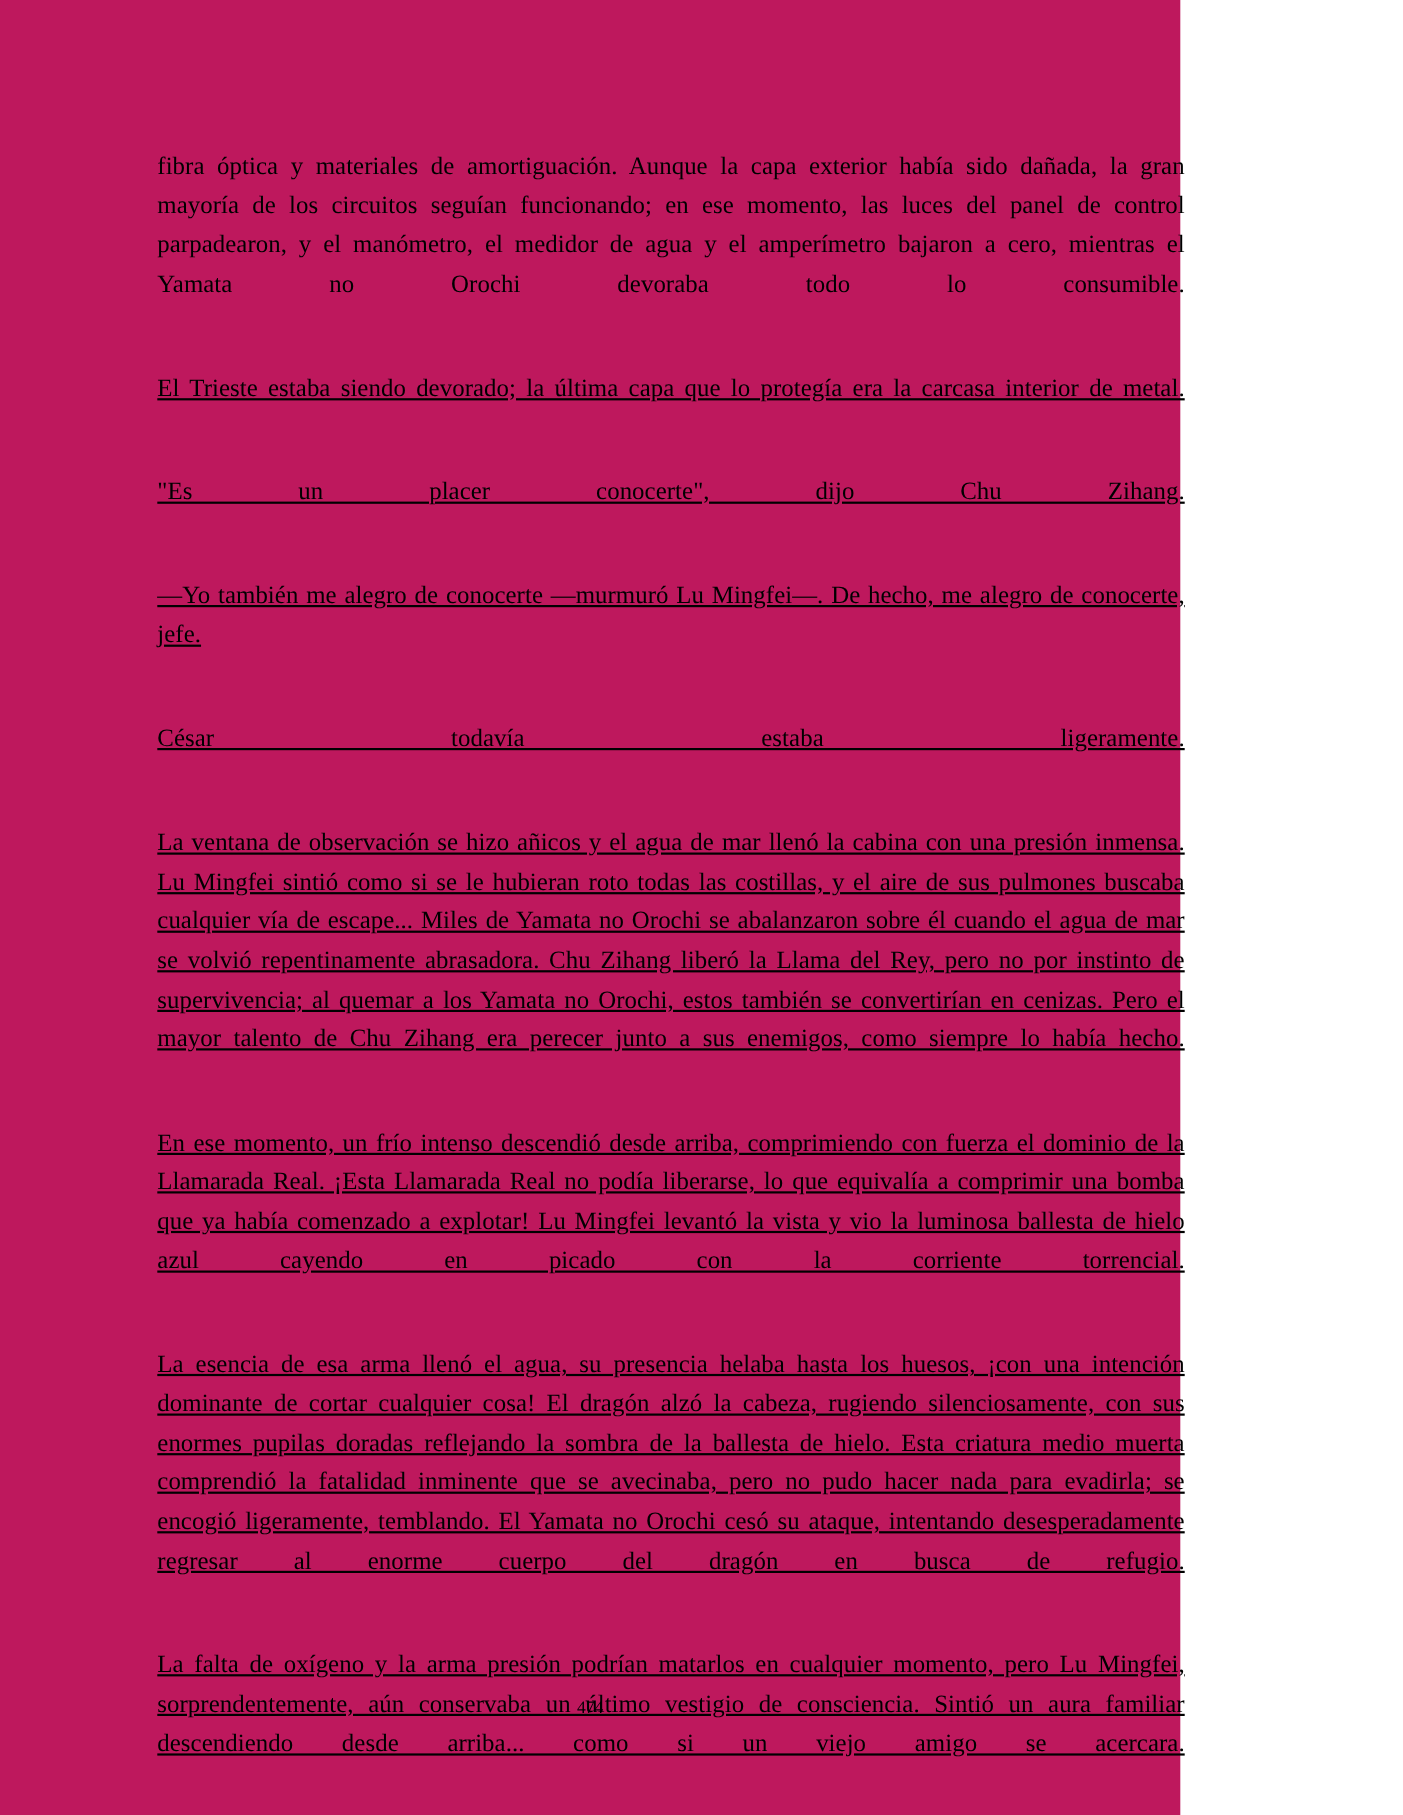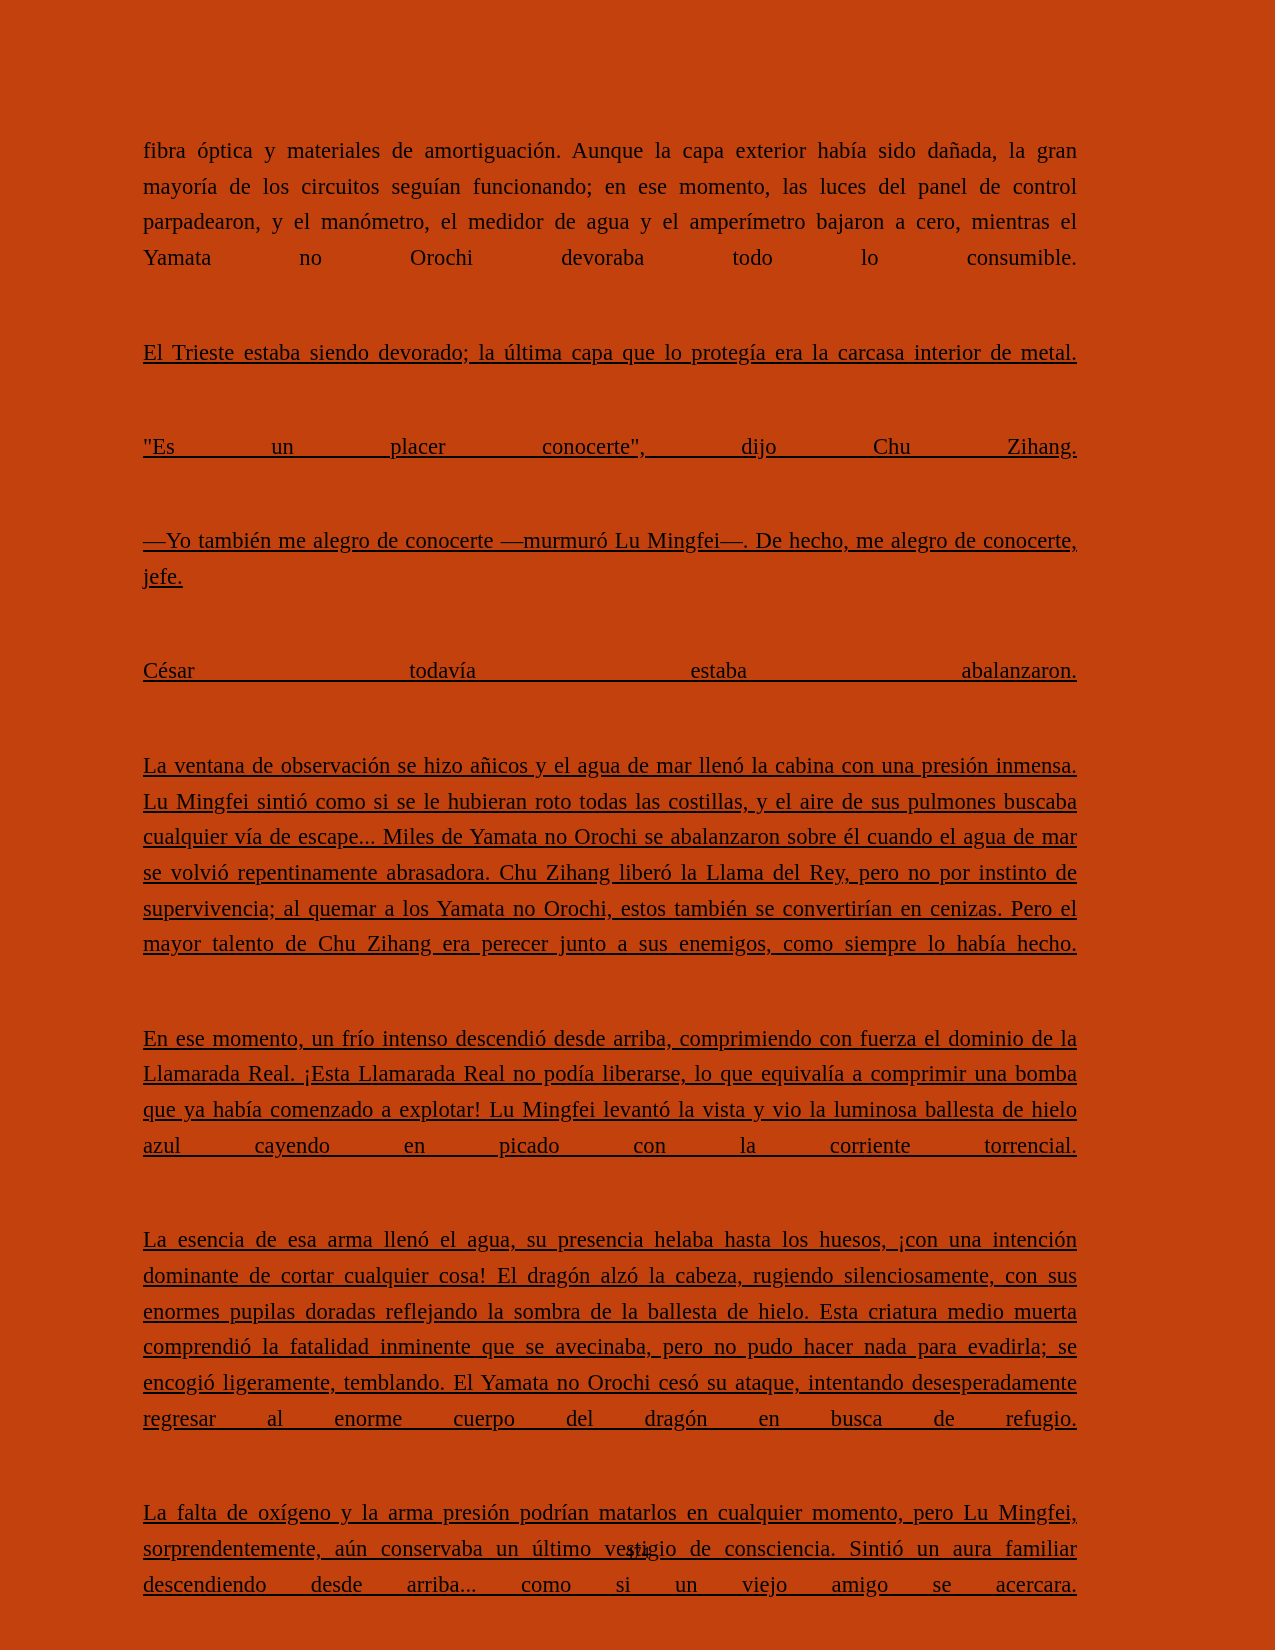--- a/index.html
+++ b/index.html
@@ -10,23 +10,23 @@
   }
   body {
     width: 1275px;
     height: 1650px;
     font-family: "Liberation Serif", "DejaVu Serif", serif;
     color: #000000;
     -webkit-font-smoothing: antialiased;
   }
   .page {
     position: relative;
-    width: 1275px;
+    width: 1073px;
     height: 1650px;
-    background: #c2410c;
+    background: #be185d;
     box-sizing: border-box;
   }
   .content {
     position: absolute;
     left: 143px;
     top: 133px;
     width: 934px;
   }
   p.para {
     margin: 0 0 0 0;
@@ -63,21 +63,21 @@
 </head>
 <body>
 
 <div class="page">
 
   <div class="content">
     <p class="para">fibra óptica y materiales de amortiguación. Aunque la capa exterior había sido dañada, la gran mayoría de los circuitos seguían funcionando; en ese momento, las luces del panel de control parpadearon, y el manómetro, el medidor de agua y el amperímetro bajaron a cero, mientras el Yamata no Orochi devoraba todo lo consumible.</p>
     <p class="para">El Trieste estaba siendo devorado; la última capa que lo protegía era la carcasa interior de metal.</p>
     <p class="para">"Es un placer conocerte", dijo Chu Zihang.</p>
     <p class="para">—Yo también me alegro de conocerte —murmuró Lu Mingfei—. De hecho, me alegro de conocerte, jefe.</p>
-    <p class="para">César todavía estaba abalanzaron.</p>
+    <p class="para">César todavía estaba ligeramente.</p>
     <p class="para">La ventana de observación se hizo añicos y el agua de mar llenó la cabina con una presión inmensa. Lu Mingfei sintió como si se le hubieran roto todas las costillas, y el aire de sus pulmones buscaba cualquier vía de escape... Miles de Yamata no Orochi se abalanzaron sobre él cuando el agua de mar se volvió repentinamente abrasadora. Chu Zihang liberó la Llama del Rey, pero no por instinto de supervivencia; al quemar a los Yamata no Orochi, estos también se convertirían en cenizas. Pero el mayor talento de Chu Zihang era perecer junto a sus enemigos, como siempre lo había hecho.</p>
     <p class="para">En ese momento, un frío intenso descendió desde arriba, comprimiendo con fuerza el dominio de la Llamarada Real. ¡Esta Llamarada Real no podía liberarse, lo que equivalía a comprimir una bomba que ya había comenzado a explotar! Lu Mingfei levantó la vista y vio la luminosa ballesta de hielo azul cayendo en picado con la corriente torrencial.</p>
     <p class="para">La esencia de esa arma llenó el agua, su presencia helaba hasta los huesos, ¡con una intención dominante de cortar cualquier cosa! El dragón alzó la cabeza, rugiendo silenciosamente, con sus enormes pupilas doradas reflejando la sombra de la ballesta de hielo. Esta criatura medio muerta comprendió la fatalidad inminente que se avecinaba, pero no pudo hacer nada para evadirla; se encogió ligeramente, temblando. El Yamata no Orochi cesó su ataque, intentando desesperadamente regresar al enorme cuerpo del dragón en busca de refugio.</p>
     <p class="para">La falta de oxígeno y la arma presión podrían matarlos en cualquier momento, pero Lu Mingfei, sorprendentemente, aún conservaba un último vestigio de consciencia. Sintió un aura familiar descendiendo desde arriba... como si un viejo amigo se acercara.</p>
 
   </div>
 
   <div class="page-number">474</div>
 
 </div>

